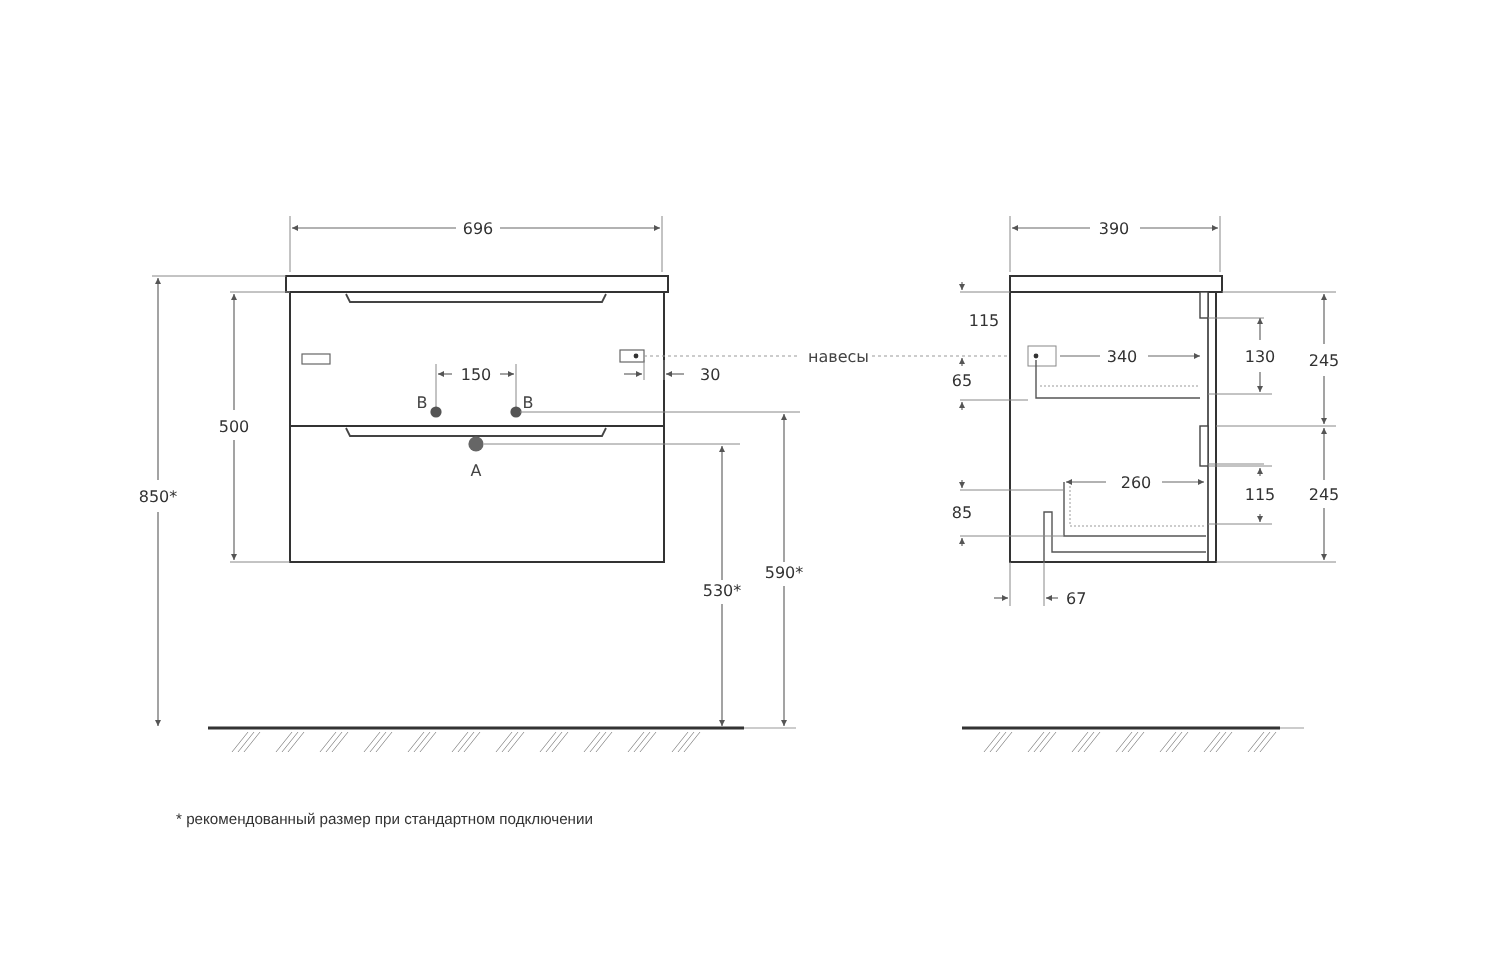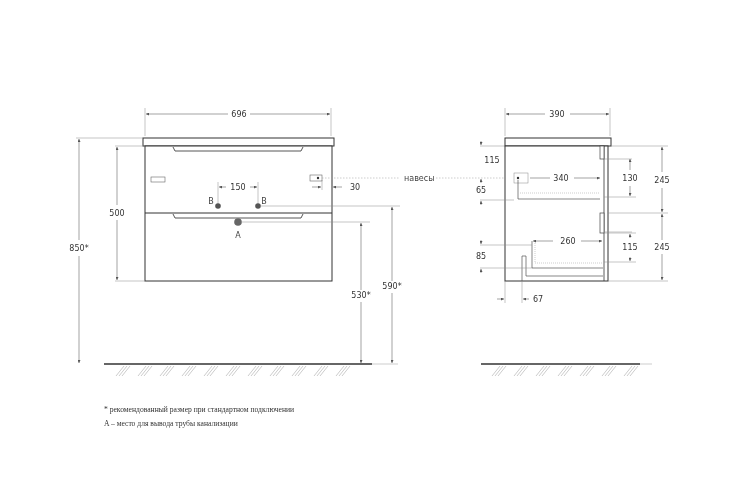--- a/index.html
+++ b/index.html
@@ -1,20 +1,20 @@
 <!DOCTYPE html>
 <html><head>
 <meta charset="utf-8">
 <style>
   html, body { margin:0; padding:0; background:#ffffff; }
   body { width:750px; height:482px; position:relative; overflow:hidden; font-family:"Liberation Sans", sans-serif; }
   svg { position:absolute; left:0; top:0; }
   .dim { font-family:"DejaVu Sans", sans-serif; font-size:8px; fill:#333; }
   .lbl { font-family:"DejaVu Sans", sans-serif; font-size:8px; fill:#444; }
-  .notes { position:absolute; left:104px; top:403px; font-family:Liberation Serif, serif; font-size:7.6px; color:#333; line-height:13.5px; }
+  .notes { position:absolute; left:88px; top:403px; font-family:Liberation Sans, sans-serif; font-size:7.6px; color:#333; line-height:13.5px; }
   .notes div { white-space:nowrap; }
 </style>
 </head>
 <body>
 
 <svg width="750" height="482" viewBox="0 0 750 482">
   <defs>
     <marker id="ar" viewBox="0 0 6 6" refX="6" refY="3" markerWidth="5" markerHeight="5" orient="auto-start-reverse">
       <path d="M0,0 L6,3 L0,6 z" fill="#555"></path>
     </marker>
@@ -270,14 +270,13 @@
         <line x1="632" y1="366" x2="624" y2="376"></line>
           <line x1="635" y1="366" x2="627" y2="376"></line>
           <line x1="638" y1="366" x2="630" y2="376"></line>
       </g>
     </g>
   </g>
 </svg>
 
 <div class="notes">
   <div>* рекомендованный размер при стандартном подключении</div>
-  <div>A – место для вывода трубы канализации</div>
 </div>
 
 </body></html>

